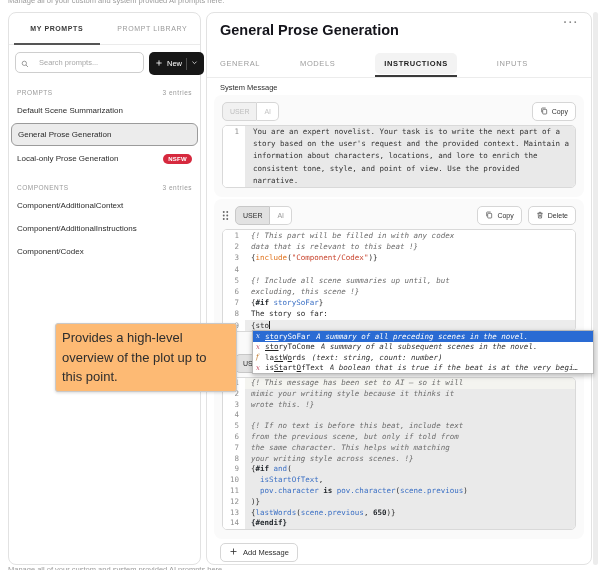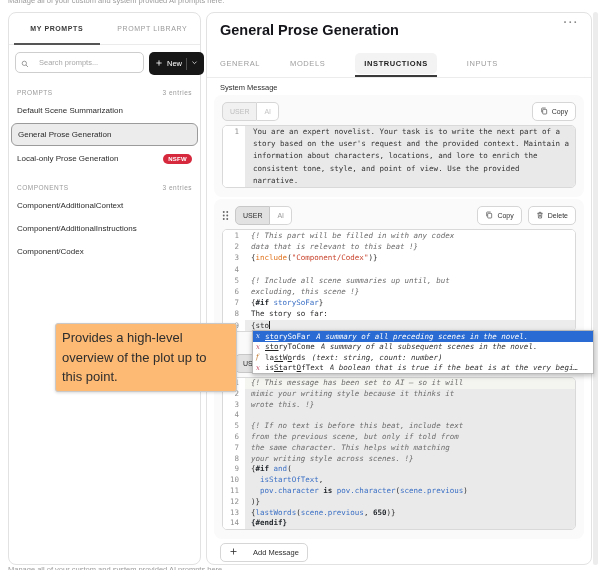--- a/index.html
+++ b/index.html
@@ -26,21 +26,21 @@
   .new-btn{background:#171717;color:#fff;border-radius:5px;height:23px;display:flex;align-items:center;padding:0 6px;gap:4px;font-size:7.5px;cursor:pointer;flex:none;}
   .new-btn .nb-div{width:1px;height:12px;background:#4d4d4d;}
   .sec-header{display:flex;justify-content:space-between;align-items:center;padding:0 8px;margin-top:10px;height:14px;font-size:6.5px;color:#9a9a9a;letter-spacing:.5px;}
   .sb-item{display:flex;align-items:center;height:23px;padding:0 8px;font-size:8px;color:#2b2b2b;cursor:pointer;}
   .sb-item.selected{border:1px solid #9b9b9b;background:#ececec;border-radius:6px;margin:1px 2px;height:21px;padding:0 6px;}
   .badge{margin-left:auto;background:#d6293e;color:#fff;font-size:6px;font-weight:bold;padding:2px 5px;border-radius:8px;letter-spacing:.3px;}
 
   
   #main-title{position:absolute;left:13px;top:9px;font-size:14.5px;font-weight:bold;color:#14141b;}
   #menu-dots{position:absolute;right:12px;top:3px;font-size:11px;font-weight:bold;color:#8a8a8a;letter-spacing:1.5px;cursor:pointer;}
-  #main-tabs{position:absolute;left:13px;top:38px;display:flex;gap:30px;align-items:center;height:25px;}
+  #main-tabs{position:absolute;left:13px;top:38px;display:flex;gap:40px;align-items:center;height:25px;}
   .m-tab{font-size:7.5px;letter-spacing:.6px;color:#9c9c9c;cursor:pointer;}
   .m-tab.active{color:#1c1c1c;font-weight:bold;background:#f3f3f3;padding:6px 9px;border-radius:5px;position:relative;}
   .m-tab.active::after{content:"";position:absolute;left:0;right:0;bottom:-3px;height:2px;background:#3a3a3a;}
   #tabs-divider{position:absolute;left:0;right:0;top:64px;height:1px;background:#ececec;}
   #system-label{position:absolute;left:13px;top:70px;font-size:7.5px;color:#2e2e2e;}
 
   
   .msg{position:absolute;left:7px;right:7px;background:#fafafa;border-radius:8px;padding:6px 8px;box-sizing:border-box;}
   #msg0{top:82px;height:102px;}
   #msg1{top:186px;height:148px;}
@@ -91,21 +91,21 @@
   .dd-row.active .dd-icon{color:#e8eefc;}
   .dd-name{white-space:pre;flex:none;}
   .dd-name .u{text-decoration:underline;}
   .dd-desc{font-style:italic;white-space:nowrap;overflow:hidden;color:#333;margin-left:2px;}
   .dd-row.active .dd-desc{color:#fff;}
 
   
   #tooltip{position:absolute;left:55px;top:323px;width:182px;background:#fdba74;border:1px solid #c9c9c9;border-radius:3px;
            box-shadow:0 1px 3px rgba(0,0,0,.15);padding:4px 6px;font-size:13px;color:#2e2e2e;z-index:25;line-height:1.5;box-sizing:border-box;}
 
-  #add-btn{position:absolute;left:13px;top:530px;display:flex;align-items:center;gap:15px;border:1px solid #d6d6d6;border-radius:5px;
+  #add-btn{position:absolute;left:13px;top:530px;display:flex;align-items:center;gap:5px;border:1px solid #d6d6d6;border-radius:5px;
            background:#fff;height:17px;padding:0 8px;font-size:7.5px;color:#2e2e2e;cursor:pointer;}
 </style>
 </head>
 <body>
 
 <div class="note" id="top-note">Manage all of your custom and system provided AI prompts here.</div>
 <div class="note" id="bottom-note">Manage all of your custom and system provided AI prompts here.</div>
 
 <div class="card" id="sidebar">
   <div id="sb-tabs">

